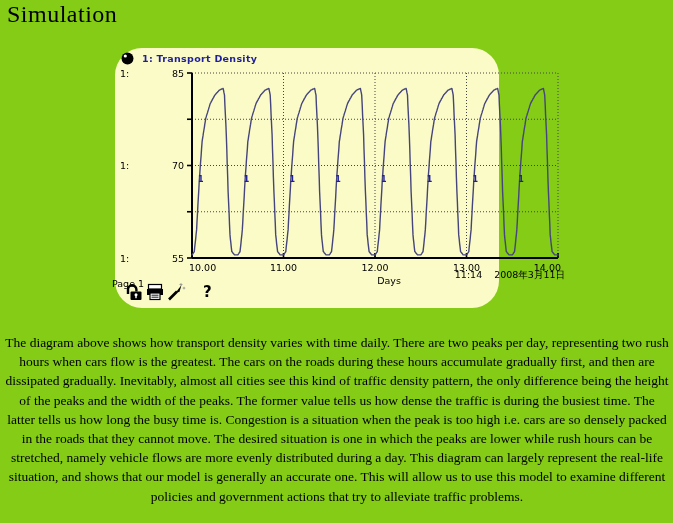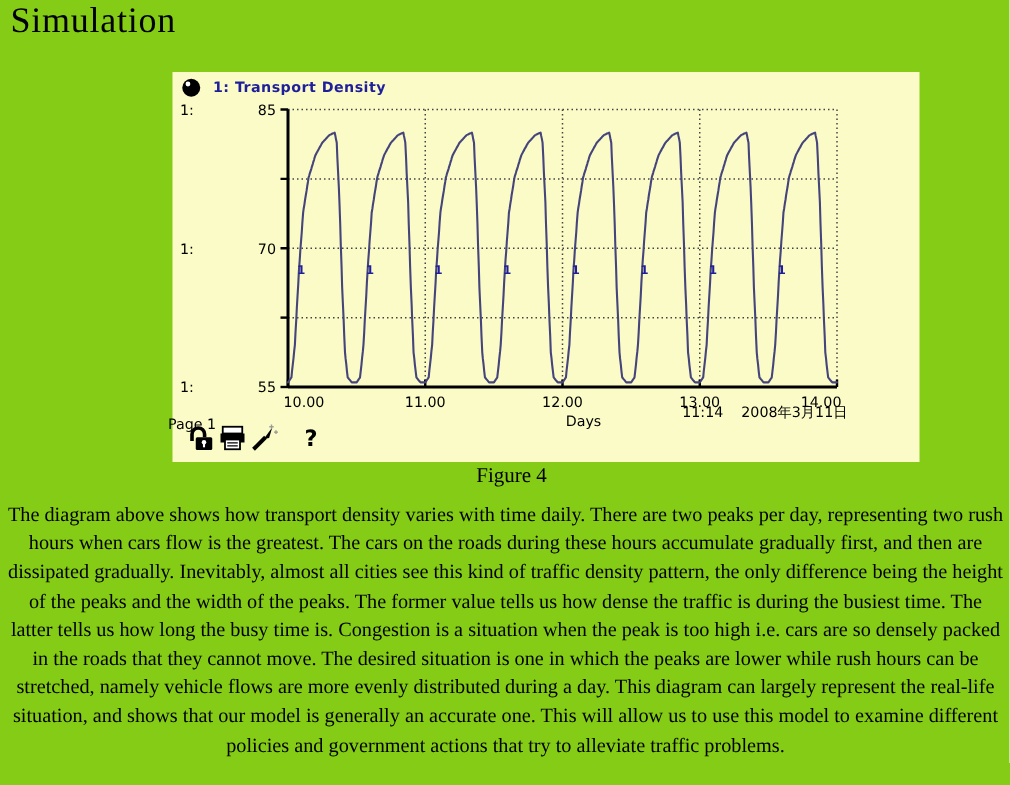--- a/index.html
+++ b/index.html
@@ -1,20 +1,20 @@
 <!DOCTYPE html>
 <html><head>
 <meta charset="utf-8">
 <style>
   html,body{margin:0;padding:0;background:#fff;}
   .page{position:relative;width:673px;height:523px;background:#84cc16;overflow:hidden;
         font-family:"Liberation Serif",serif;color:#000;}
   .title{position:absolute;left:7px;top:1px;margin:0;font-size:24px;font-weight:400;
          font-family:"Liberation Serif",serif;letter-spacing:.5px;}
-  .panel{position:absolute;left:115px;top:48px;width:498px;height:260px;background:#FBFBC8;}
+  .panel{position:absolute;left:115px;top:48px;width:384px;height:260px;background:#FBFBC8;border-radius:27px;}
   .legend{position:absolute;left:6px;top:3px;height:14px;display:flex;align-items:center;gap:8px;}
   .ball{display:inline-block;width:13px;height:13px;line-height:0;}
   .legend-text{font:bold 9.5px "DejaVu Sans",sans-serif;color:#1F1F9C;letter-spacing:.3px;}
   #chart-svg{position:absolute;left:0;top:0;}
   #chart-svg .dot{stroke:#444;stroke-width:1;stroke-dasharray:1 2;}
   #chart-svg .tick{stroke:#000;stroke-width:1.6;}
   #chart-svg .axis{stroke:#000;stroke-width:2;}
   #chart-svg .lbl{font:9.5px "DejaVu Sans",sans-serif;fill:#000;}
   #chart-svg .curve{fill:none;stroke-width:1.4;stroke-linejoin:round;stroke-linecap:round;}
   #chart-svg .mark{font:bold 8px "DejaVu Sans",sans-serif;fill:#1F1F9C;}
@@ -125,16 +125,15 @@
               <line x1="13.5" y1="2.5" x2="16.5" y2="2.5"></line>
             <line x1="18" y1="4.8" x2="18" y2="7.4"></line>
               <line x1="16.7" y1="6.1" x2="19.3" y2="6.1"></line>
           </g>
         </svg>
       </span>
       <span class="help">?</span>
     </div>
   </div>
 
-  <div class="caption">Figure 4</div>
 
   <div class="body-text">The diagram above shows how transport density varies with time daily. There are two peaks per day, representing two rush hours when cars flow is the greatest. The cars on the roads during these hours accumulate gradually first, and then are dissipated gradually. Inevitably, almost all cities see this kind of traffic density pattern, the only difference being the height of the peaks and the width of the peaks. The former value tells us how dense the traffic is during the busiest time. The latter tells us how long the busy time is. Congestion is a situation when the peak is too high i.e. cars are so densely packed in the roads that they cannot move. The desired situation is one in which the peaks are lower while rush hours can be stretched, namely vehicle flows are more evenly distributed during a day. This diagram can largely represent the real-life situation, and shows that our model is generally an accurate one. This will allow us to use this model to examine different policies and government actions that try to alleviate traffic problems.</div>
 </div>
 
 </body></html>

